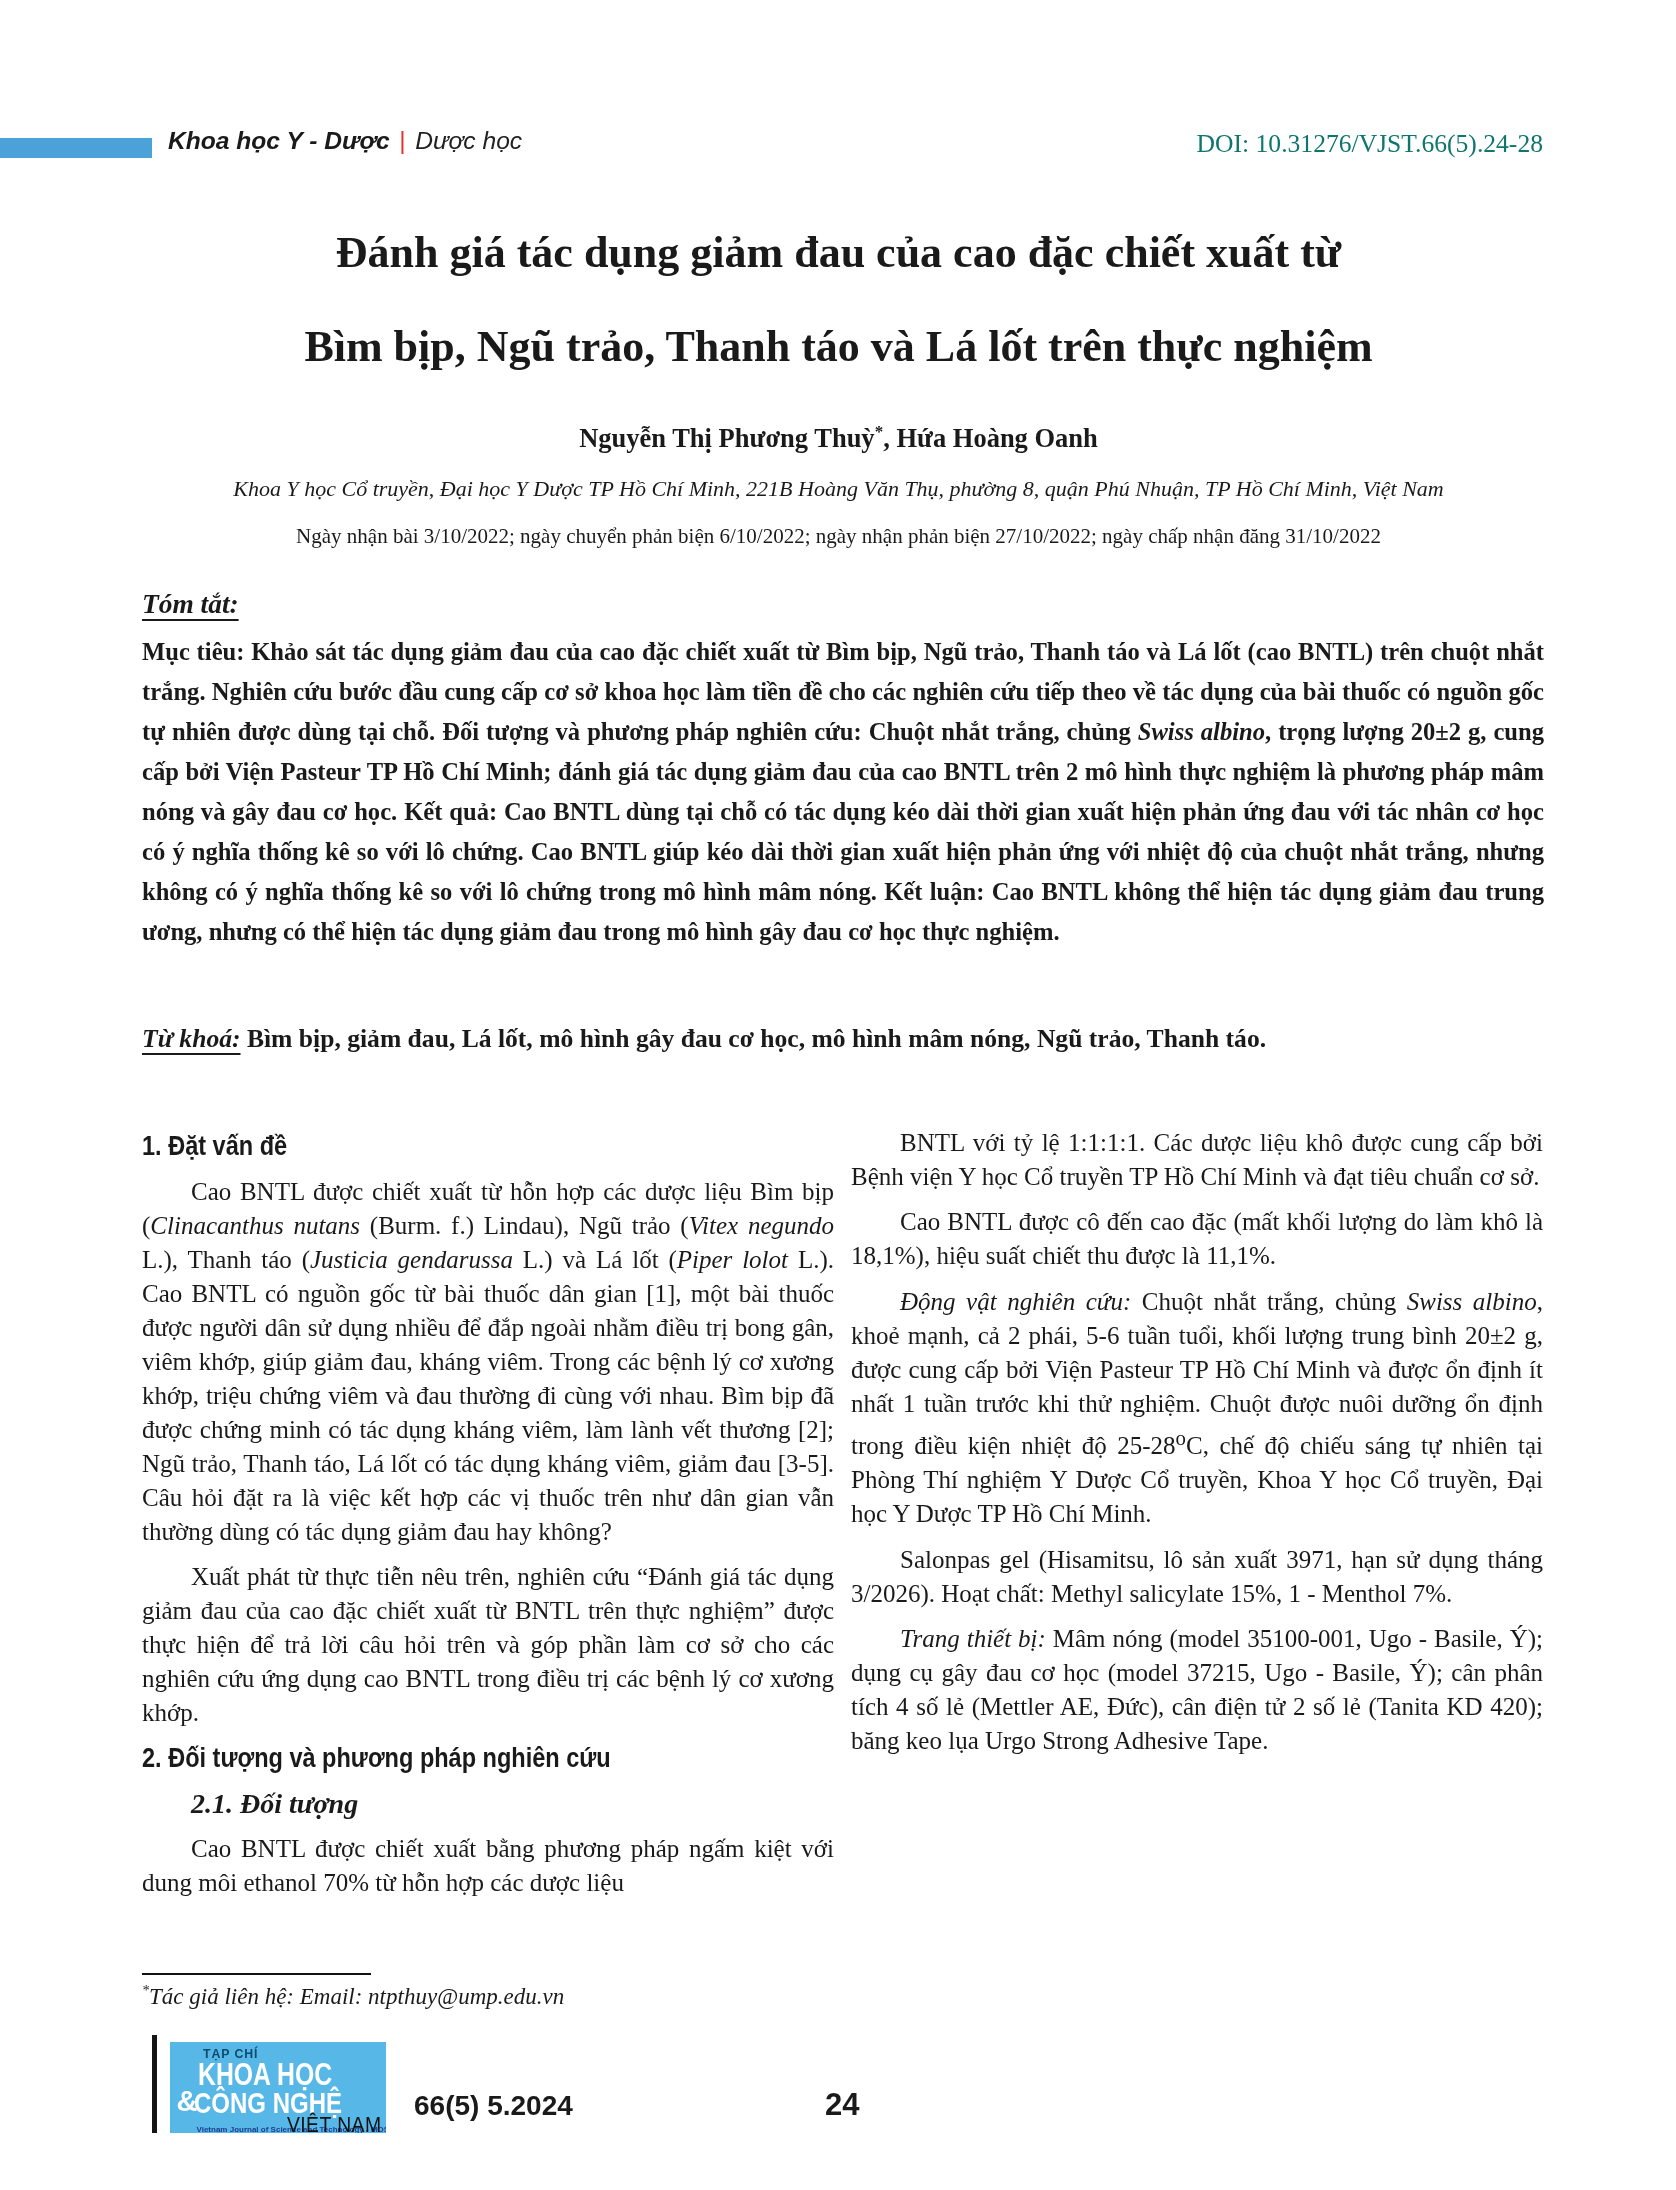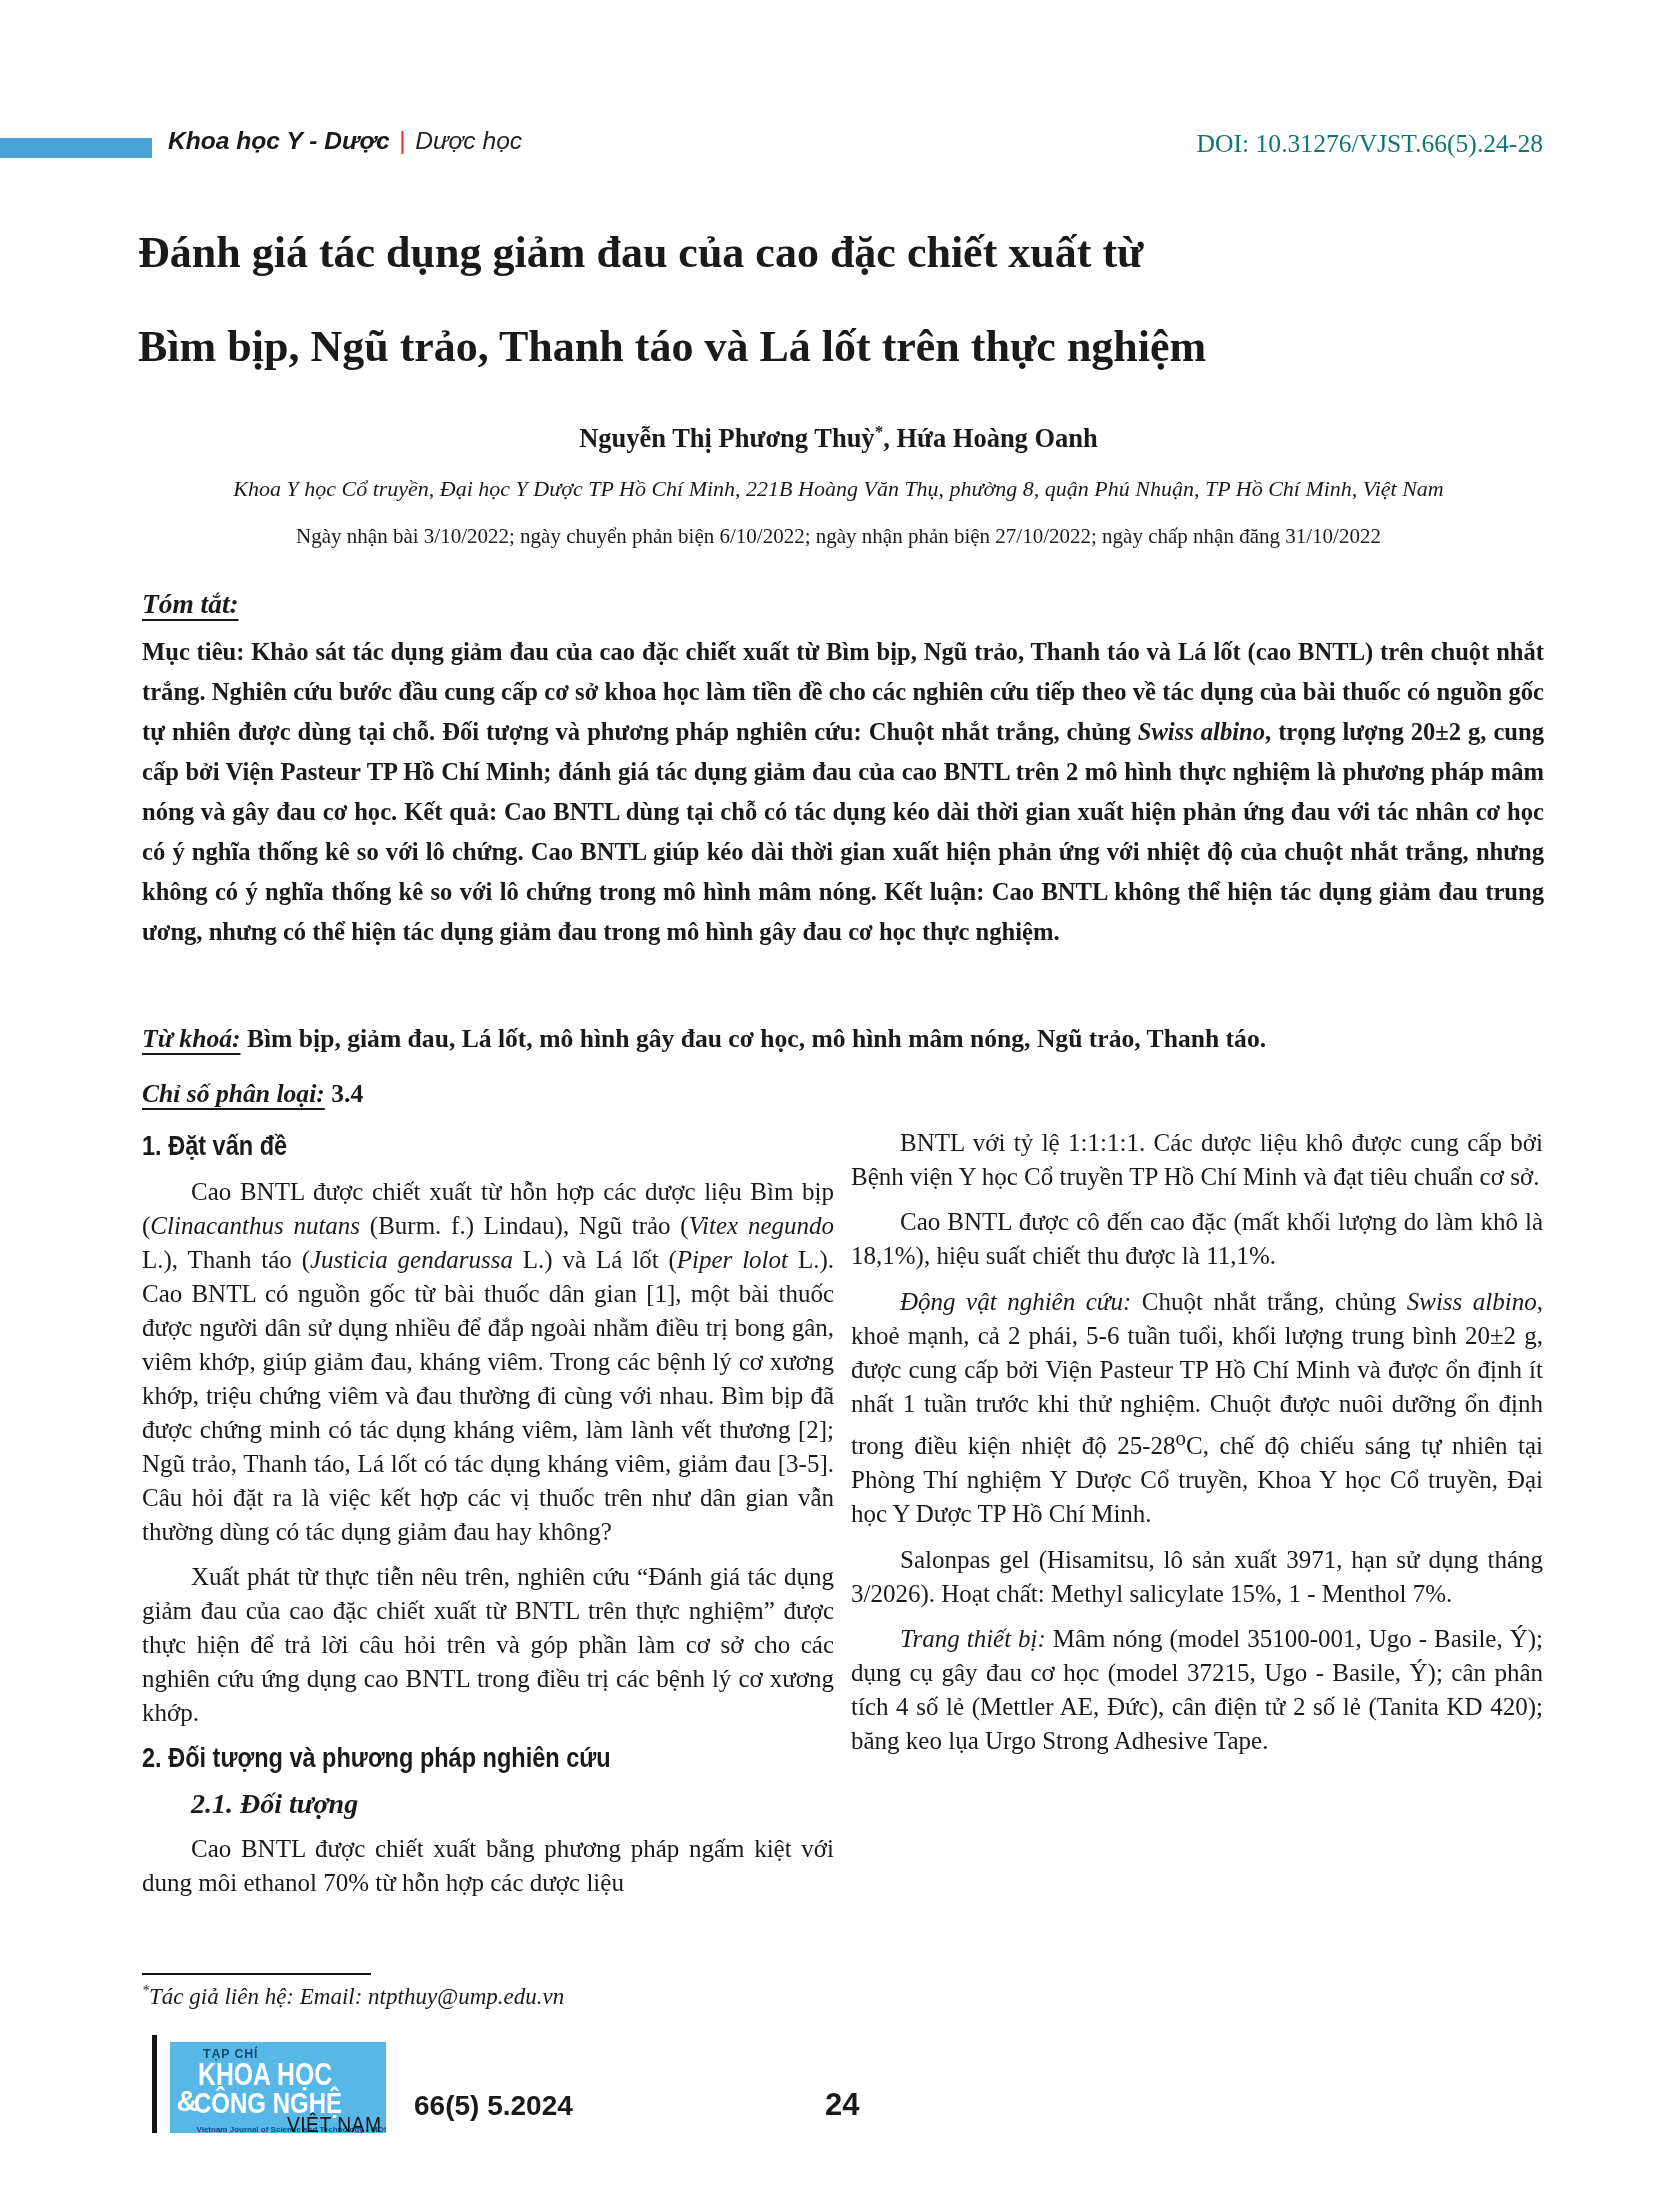--- a/index.html
+++ b/index.html
@@ -9,21 +9,21 @@
 
   
   .header-bar{position:absolute;left:0;top:138px;width:152px;height:20px;background:#4aa2d9;}
   .header-left{position:absolute;left:168px;top:127px;font-size:24.6px;font-style:italic;white-space:nowrap;}
   .header-left .sec{font-weight:bold;}
   .header-left .pipe{color:#e0332c;font-weight:400;padding:0 9.5px;font-style:normal;}
   .header-left .subsec{color:#222;}
   .doi{position:absolute;right:134px;top:129px;font-size:25.6px;color:#0f766e;white-space:nowrap;}
 
   
-  .title{position:absolute;left:138px;top:206px;width:1401px;text-align:left;
+  .title{position:absolute;left:138px;top:206px;width:1401px;text-align:center;
          font-weight:bold;font-size:44px;line-height:94px;}
   .authors{position:absolute;left:138px;top:422px;width:1401px;text-align:center;
            font-weight:bold;font-size:26.5px;}
   .authors sup{font-size:17px;}
   .affiliation{position:absolute;left:138px;top:476px;width:1401px;text-align:center;
                font-style:italic;font-size:22px;}
   .dates{position:absolute;left:138px;top:524px;width:1401px;text-align:center;font-size:21px;}
 
   
   .abs-label{position:absolute;left:142px;top:589px;font-size:27.4px;font-weight:bold;font-style:italic;
@@ -87,23 +87,20 @@
   <div class="affiliation">Khoa Y học Cổ truyền, Đại học Y Dược TP Hồ Chí Minh, 221B Hoàng Văn Thụ, phường 8, quận Phú Nhuận, TP Hồ Chí Minh, Việt Nam</div>
   <div class="dates">Ngày nhận bài 3/10/2022; ngày chuyển phản biện 6/10/2022; ngày nhận phản biện 27/10/2022; ngày chấp nhận đăng 31/10/2022</div>
 
   <div class="abs-label">Tóm tắt:</div>
   <div class="abs-body">
     <span>Mục tiêu: Khảo sát tác dụng giảm đau của cao đặc chiết xuất từ Bìm bịp, Ngũ trảo, Thanh táo và Lá lốt (cao BNTL) trên chuột nhắt trắng. Nghiên cứu bước đầu cung cấp cơ sở khoa học làm tiền đề cho các nghiên cứu tiếp theo về tác dụng của bài thuốc có nguồn gốc tự nhiên được dùng tại chỗ. Đối tượng và phương pháp nghiên cứu: Chuột nhắt trắng, chủng </span><i>Swiss albino</i><span>, trọng lượng 20±2 g, cung cấp bởi Viện Pasteur TP Hồ Chí Minh; đánh giá tác dụng giảm đau của cao BNTL trên 2 mô hình thực nghiệm là phương pháp mâm nóng và gây đau cơ học. Kết quả: Cao BNTL dùng tại chỗ có tác dụng kéo dài thời gian xuất hiện phản ứng đau với tác nhân cơ học có ý nghĩa thống kê so với lô chứng. Cao BNTL giúp kéo dài thời gian xuất hiện phản ứng với nhiệt độ của chuột nhắt trắng, nhưng không có ý nghĩa thống kê so với lô chứng trong mô hình mâm nóng. Kết luận: Cao BNTL không thể hiện tác dụng giảm đau trung ương, nhưng có thể hiện tác dụng giảm đau trong mô hình gây đau cơ học thực nghiệm.</span>
   </div>
   <div class="kw">
     <span class="lbl">Từ khoá:</span><span> Bìm bịp, giảm đau, Lá lốt, mô hình gây đau cơ học, mô hình mâm nóng, Ngũ trảo, Thanh táo.</span>
   </div>
-  <div class="cls">
-    <span class="lbl">Chỉ số phân loại:</span><span> 3.4</span>
-  </div>
 
   <div class="col col-left">
     <div class="h-num"><span class="cond">1. Đặt vấn đề</span></div>
     <p><span>Cao BNTL được chiết xuất từ hỗn hợp các dược liệu Bìm bịp (</span><i>Clinacanthus nutans</i><span> (Burm. f.) Lindau), Ngũ trảo (</span><i>Vitex negundo</i><span> L.), Thanh táo (</span><i>Justicia gendarussa</i><span> L.) và Lá lốt (</span><i>Piper lolot</i><span> L.). Cao BNTL có nguồn gốc từ bài thuốc dân gian [1], một bài thuốc được người dân sử dụng nhiều để đắp ngoài nhằm điều trị bong gân, viêm khớp, giúp giảm đau, kháng viêm. Trong các bệnh lý cơ xương khớp, triệu chứng viêm và đau thường đi cùng với nhau. Bìm bịp đã được chứng minh có tác dụng kháng viêm, làm lành vết thương [2]; Ngũ trảo, Thanh táo, Lá lốt có tác dụng kháng viêm, giảm đau [3-5]. Câu hỏi đặt ra là việc kết hợp các vị thuốc trên như dân gian vẫn thường dùng có tác dụng giảm đau hay không?</span></p>
     <p>Xuất phát từ thực tiễn nêu trên, nghiên cứu “Đánh giá tác dụng giảm đau của cao đặc chiết xuất từ BNTL trên thực nghiệm” được thực hiện để trả lời câu hỏi trên và góp phần làm cơ sở cho các nghiên cứu ứng dụng cao BNTL trong điều trị các bệnh lý cơ xương khớp.</p>
     <div class="h-num"><span class="cond">2. Đối tượng và phương pháp nghiên cứu</span></div>
     <div class="h-sub">2.1. Đối tượng</div>
     <p>Cao BNTL được chiết xuất bằng phương pháp ngấm kiệt với dung môi ethanol 70% từ hỗn hợp các dược liệu</p>
   </div>
 

